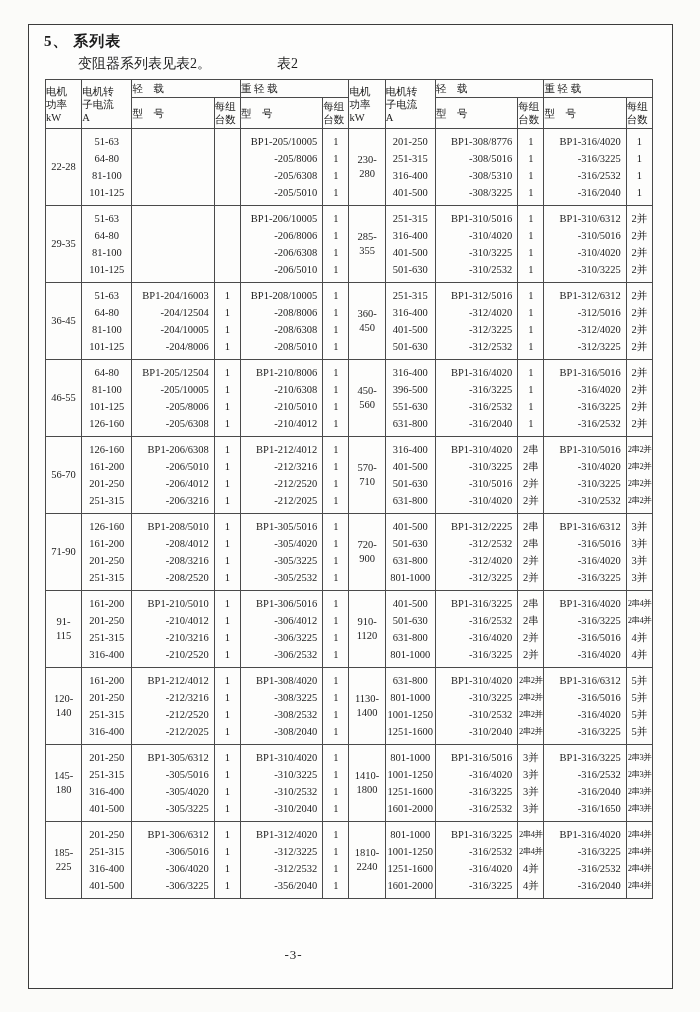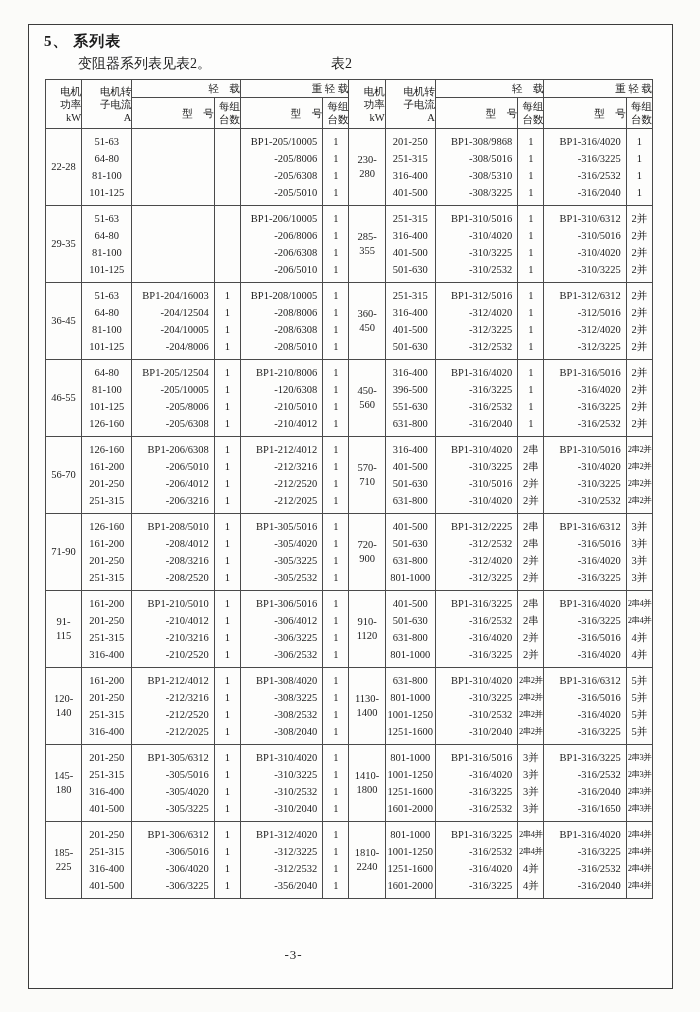--- a/index.html
+++ b/index.html
@@ -13,31 +13,31 @@
     position:absolute;left:28px;top:24px;width:643px;height:963px;
     border:1px solid #3c3c3c;background:#fdfdfc;
   }
   .content{position:absolute;left:28px;top:24px;width:531px;height:965px;}
   .doc-title{
     margin:8px 0 0 16px;font-size:15px;font-weight:bold;letter-spacing:1px;
   }
   .sub-row{
     margin:4px 0 6px 50px;font-size:14px;display:flex;align-items:flex-end;
   }
-  .table-label{margin-left:120px;font-size:14px;}
+  .table-label{margin-left:66px;font-size:14px;}
   table{
     border-collapse:collapse;table-layout:fixed;
     margin:2px auto 0 17px;width:608px;
   }
   col.c-pow{width:36px;} col.c-cur{width:50px;}
   col.c-mod{width:82px;} col.c-num{width:26px;}
   th,td{border:1px solid #4a4a4a;padding:0;}
   th{
     font-weight:normal;font-size:10.5px;line-height:13px;
-    white-space:pre-line;text-align:right;vertical-align:middle;
+    white-space:pre-line;text-align:left;vertical-align:middle;
     padding:2px 0;
   }
   td.power{
     font-size:10.5px;text-align:center;vertical-align:middle;
     white-space:pre-line;line-height:14px;
   }
   td.stack{vertical-align:middle;padding:4px 0;}
   td.stack div{height:17px;line-height:17px;font-size:10.5px;overflow:hidden;}
   .c-cur{text-align:center;}
   .c-model{text-align:right;padding-right:5px;}
@@ -144,21 +144,21 @@
           </td>
           <td class="power">230-
 280</td>
           <td class="stack">
             <div class="c-cur">201-250</div>
             <div class="c-cur">251-315</div>
             <div class="c-cur">316-400</div>
             <div class="c-cur">401-500</div>
           </td>
           <td class="stack">
-            <div class="c-model">BP1-308/9868</div>
+            <div class="c-model">BP1-308/8776</div>
             <div class="c-model">-308/5016</div>
             <div class="c-model">-308/5310</div>
             <div class="c-model">-308/3225</div>
           </td>
           <td class="stack">
             <div class="c-n">1</div>
             <div class="c-n">1</div>
             <div class="c-n">1</div>
             <div class="c-n">1</div>
           </td>
@@ -320,21 +320,21 @@
             <div class="c-model">-205/6308</div>
           </td>
           <td class="stack">
             <div class="c-n">1</div>
             <div class="c-n">1</div>
             <div class="c-n">1</div>
             <div class="c-n">1</div>
           </td>
           <td class="stack">
             <div class="c-model">BP1-210/8006</div>
-            <div class="c-model">-120/6308</div>
+            <div class="c-model">-210/6308</div>
             <div class="c-model">-210/5010</div>
             <div class="c-model">-210/4012</div>
           </td>
           <td class="stack">
             <div class="c-n">1</div>
             <div class="c-n">1</div>
             <div class="c-n">1</div>
             <div class="c-n">1</div>
           </td>
           <td class="power">450-

